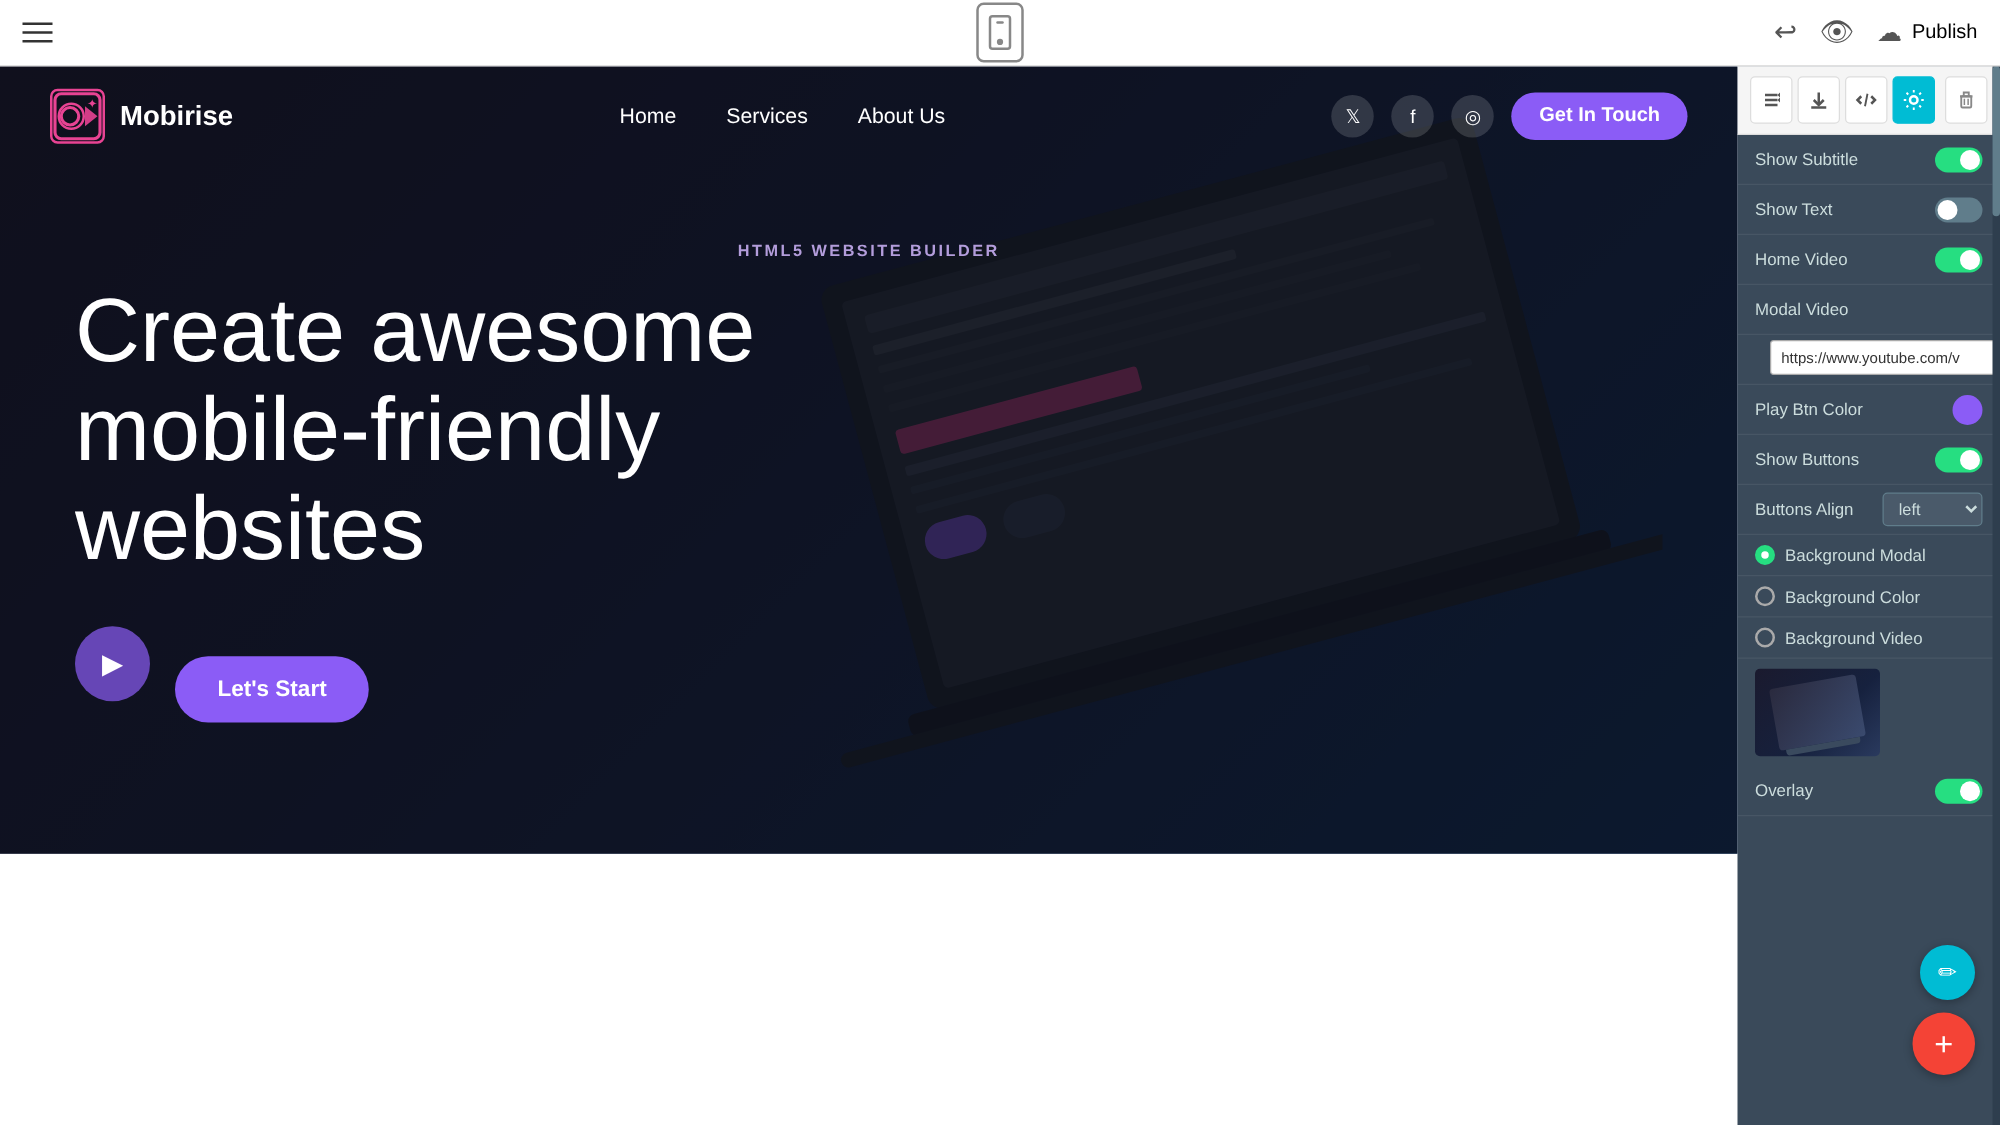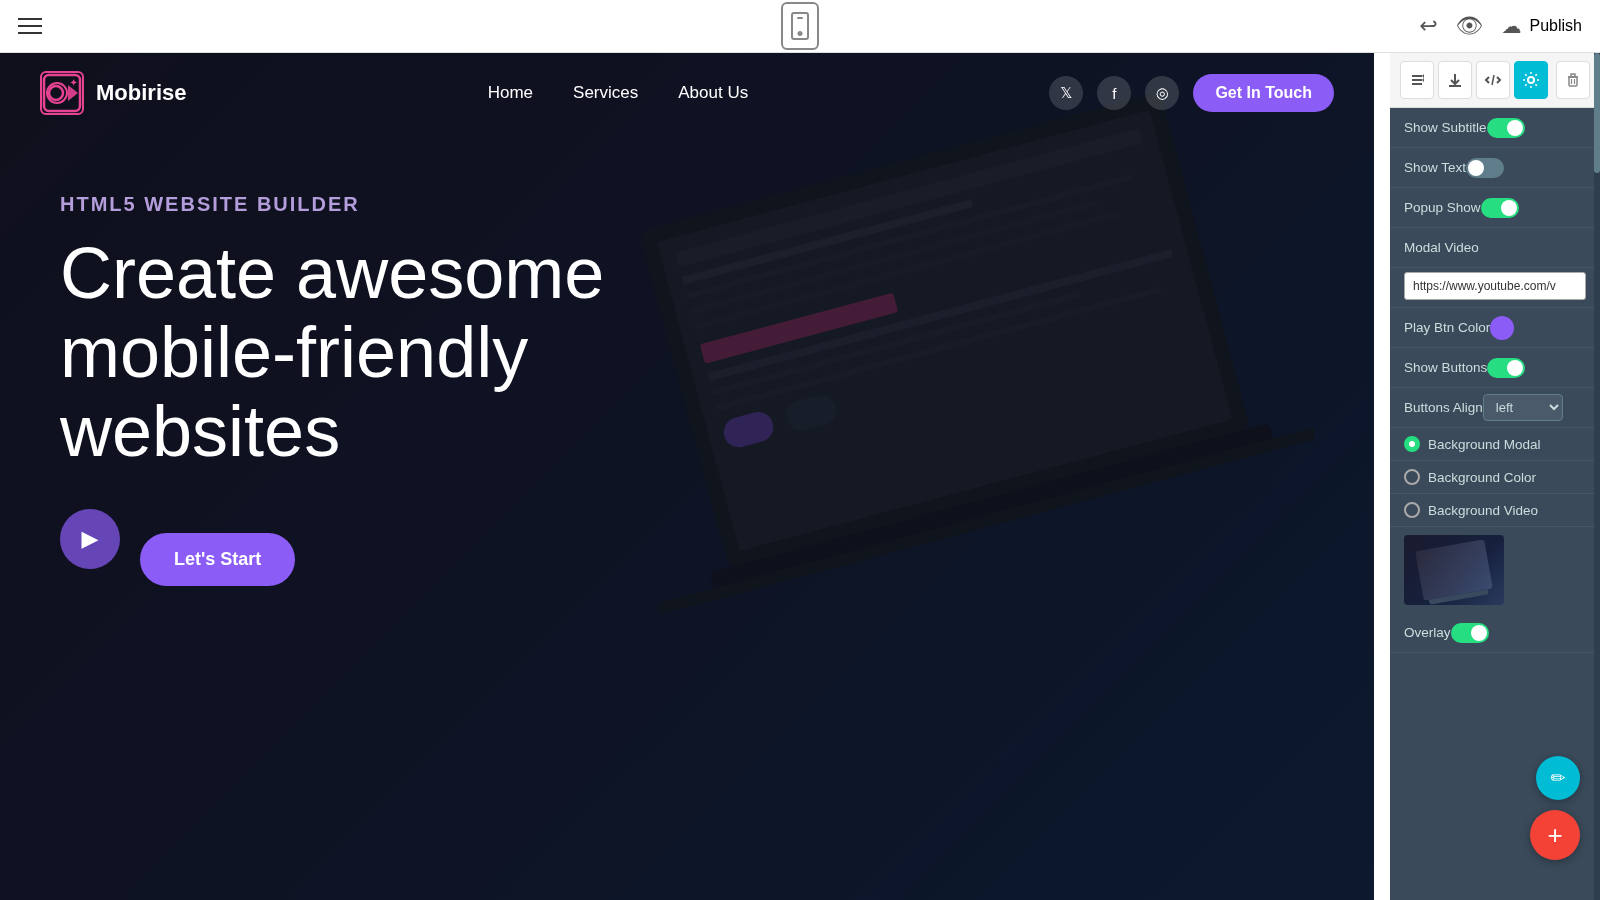--- a/index.html
+++ b/index.html
@@ -34,24 +34,23 @@
     }
 
     .undo-icon { font-size: 22px; color: #555; cursor: pointer; }
     .eye-icon { font-size: 22px; color: #555; cursor: pointer; }
     .publish-area { display: flex; align-items: center; gap: 8px; cursor: pointer; }
     .cloud-upload-icon { font-size: 20px; color: #555; }
 
     
     #main-area {
       width: 100%;
-      height: 847px;
+      height: 630px;
       display: flex;
       position: relative;
-      gap: 16px;
     }
 
     
     #hero {
       flex: 1;
       background: linear-gradient(135deg, #1a1a2e 0%, #16213e 40%, #0f3460 100%);
       position: relative;
       overflow: hidden;
     }
 
@@ -134,25 +133,26 @@
     }
 
     
     #hero-content {
       position: relative;
       z-index: 2;
       padding: 60px 60px 0 60px;
     }
     .hero-subtitle {
       color: #b39ddb;
-      font-size: 20px;
+      font-size: 13px;
       font-weight: 600;
       letter-spacing: 2px;
       text-transform: uppercase;
       margin-bottom: 18px;
+      text-align: center;
     }
     .hero-title {
       color: #fff;
       font-size: 72px;
       font-weight: 400;
       line-height: 1.1;
       margin-bottom: 20px;
       max-width: 700px;
     }
     .hero-buttons { display: flex; align-items: center; gap: 20px; margin-top: 20px; }
@@ -224,20 +224,21 @@
       overflow-x: hidden;
       padding: 0;
     }
     .settings-body::-webkit-scrollbar { width: 6px; }
     .settings-body::-webkit-scrollbar-track { background: #3a4a5a; }
     .settings-body::-webkit-scrollbar-thumb { background: #555; border-radius: 3px; }
 
     .setting-row {
       display: flex;
       align-items: center;
+      justify-content: space-between;
       padding: 0 14px;
       border-bottom: 1px solid rgba(255,255,255,0.07);
       min-height: 40px;
     }
     .setting-label {
       color: #cdd; font-size: 13.5px; font-weight: 400;
     }
 
     
     .toggle {
@@ -263,21 +264,21 @@
 
     
     .url-input {
       width: 100%;
       background: #fff;
       border: 1px solid #aaa;
       border-radius: 3px;
       padding: 6px 8px;
       font-size: 12px;
       color: #333;
-      margin: 4px 0;
+      margin: 4px 12px;
     }
     .setting-row.full-width {
       flex-direction: column;
       align-items: flex-start;
     }
 
     
     .color-dot {
       width: 24px; height: 24px;
       border-radius: 50%;
@@ -538,21 +539,21 @@
         <span class="setting-label">Show Subtitle</span>
         <div class="toggle on"></div>
       </div>
 
       <div class="setting-row">
         <span class="setting-label">Show Text</span>
         <div class="toggle off"></div>
       </div>
 
       <div class="setting-row">
-        <span class="setting-label">Popup Show</span>
+        <span class="setting-label">Home Video</span>
         <div class="toggle on"></div>
       </div>
 
       <div class="setting-row">
         <span class="setting-label">Modal Video</span>
       </div>
 
       <div class="setting-row full-width">
         <input class="url-input" type="text" value="https://www.youtube.com/v" style="">
       </div>

